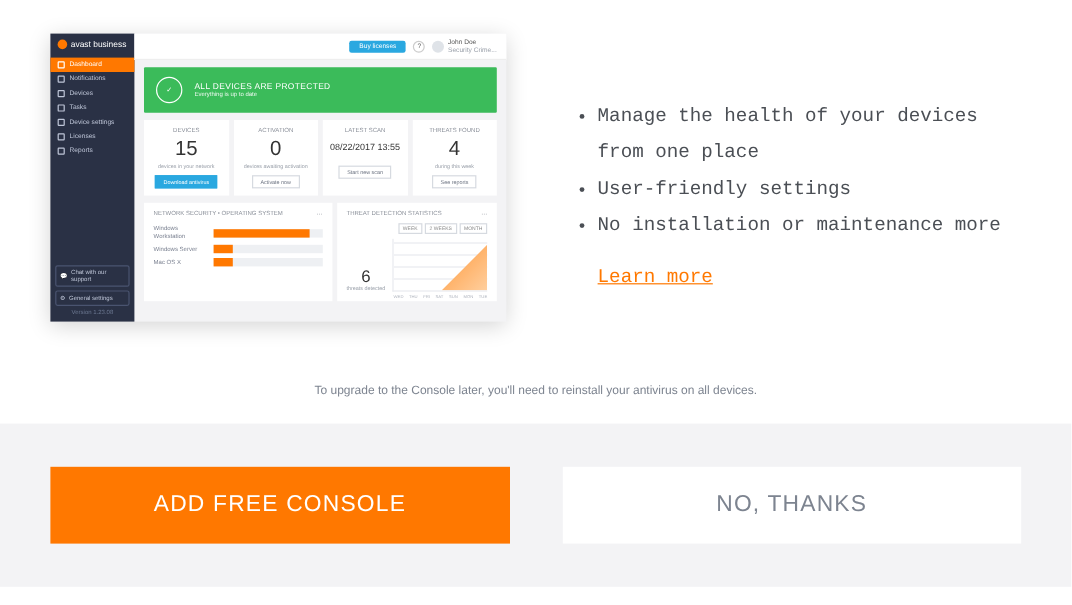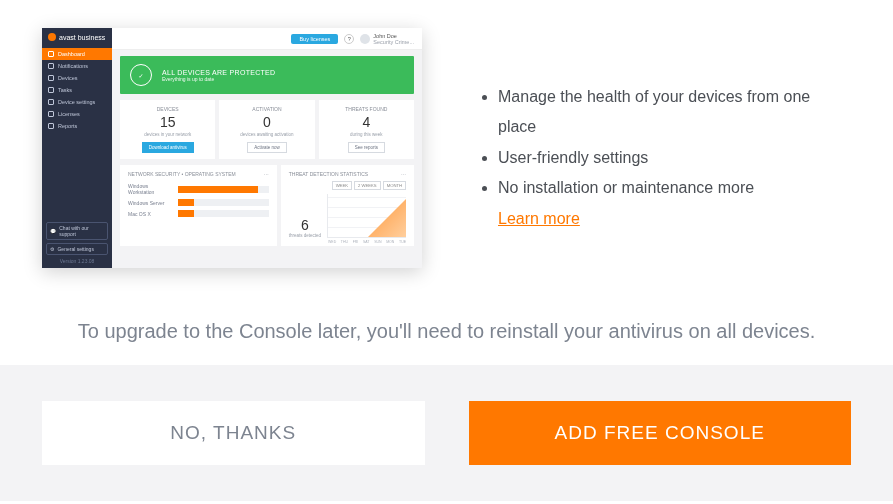--- a/index.html
+++ b/index.html
@@ -22,21 +22,21 @@
   .tb-q { width:10px;height:10px;border:1px solid #ccc;border-radius:50%; display:flex;align-items:center;justify-content:center;}
   .tb-user { display:flex; align-items:center; gap:3px; }
   .tb-user .av{width:10px;height:10px;background:#dfe3e8;border-radius:50%;}
   .greenbar { background:#3bbb5a; color:#fff; margin:6px 8px; padding:8px 10px; display:flex; align-items:center; gap:10px; border-radius:1px;}
   .gb-check { width:22px;height:22px;border:1.5px solid #fff;border-radius:50%; display:flex;align-items:center;justify-content:center;}
   .gb-text .t1{font-size:7px; letter-spacing:.3px;}
   .gb-text .t2{font-size:5px; opacity:.9;}
   .statrow { display:flex; gap:4px; margin:0 8px;}
   .stat { flex:1; background:#fff; text-align:center; padding:6px 2px; }
   .stat .lab{font-size:5px; color:#8a8f99; text-transform:uppercase;}
-  .stat .num{font-size:14px; color:#333; font-weight:300; margin:2px 0;}
+  .stat .num{font-size:17px; color:#333; font-weight:300; margin:2px 0;}
   .stat .sub{font-size:4.5px; color:#9aa0aa;}
   .stat .mini{margin-top:5px; display:inline-block; padding:2px 6px; border:1px solid #d6dae0; font-size:4.5px; color:#6b7280;}
   .stat .mini.blue{background:#2aa8e0;color:#fff;border-color:#2aa8e0;}
   .panels { display:flex; gap:4px; margin:6px 8px 8px;}
   .panel { background:#fff; padding:6px 8px 8px; }
   .panel .ph { font-size:5px; color:#8a8f99; text-transform:uppercase; margin-bottom:6px; display:flex; justify-content:space-between;}
   .panel.os { flex:1.2;}
   .panel.threat { flex:1;}
   .osrow { display:flex; align-items:center; gap:4px; margin:4px 0;}
   .osrow .nm{width:46px; font-size:5px; color:#7a8090;}
@@ -46,24 +46,24 @@
   .threat .tabs span{border:1px solid #d6dae0;padding:1px 3px;font-size:4.2px;color:#888;}
   .threat-inner{display:flex;gap:6px;align-items:flex-end;}
   .threat-num{text-align:center;}
   .threat-num .n{font-size:14px;font-weight:300;color:#333;}
   .threat-num .l{font-size:4.5px;color:#9aa0aa;}
   .tchart{flex:1;height:44px;position:relative;border-left:1px solid #e8eaee;border-bottom:1px solid #e8eaee;}
   .tchart .grid{position:absolute;inset:0;background:repeating-linear-gradient(to top,transparent 0,transparent 9px,#f1f2f5 9px,#f1f2f5 10px);}
   .tchart .area{position:absolute;right:0;bottom:0;width:38px;height:38px;background:linear-gradient(135deg,transparent 48%,#ffb36b 50%,#ffcf9e 100%);clip-path:polygon(0 100%,100% 0,100% 100%);}
   .tchart .xl{position:absolute;bottom:-7px;left:0;right:0;display:flex;justify-content:space-between;font-size:3.5px;color:#aeb3bd;}
   
-  .promo { flex:1; padding-top:54px; }
+  .promo { flex:1; padding-top:54px;font-family:Liberation Mono, monospace; }
   .promo ul { list-style: disc; padding-left: 20px; color:#4b4f55; font-size:16px; line-height:1.9;}
   .promo a { color:#ff7800; text-decoration:underline; font-size:16px;}
-  .note { text-align:center; color:#7d8490; font-size:20px; margin-top:42px;}
+  .note { text-align:center; color:#7d8490; font-size:10px; margin-top:42px;}
   .footer { margin-top:22px; background:#f3f3f5; padding:36px 42px; display:flex; gap:44px;}
   .btn { flex:1; height:64px; display:flex; align-items:center; justify-content:center; font-size:19px; letter-spacing:1px; cursor:pointer; }
   .btn.no { background:#fff; color:#7d8490; }
   .btn.add { background:#ff7800; color:#fff; }
 </style>
 </head>
 <body>
 
 <div class="upper">
   <div class="shot">
@@ -140,20 +140,26 @@
           <div class="sub">devices in your network</div>
           <div class="mini blue">Download antivirus</div>
         </div>
         <div class="stat">
           <div class="lab">ACTIVATION</div>
           <div class="num">0</div>
           <div class="sub">devices awaiting activation</div>
           <div class="mini">Activate now</div>
         </div>
         <div class="stat">
+          <div class="lab">LATEST SCAN</div>
+          <div class="num" style="font-size:7.5px;padding:4px 0;">08/22/2017 13:55</div>
+          <div class="sub"></div>
+          <div class="mini">Start new scan</div>
+        </div>
+        <div class="stat">
           <div class="lab">THREATS FOUND</div>
           <div class="num">4</div>
           <div class="sub">during this week</div>
           <div class="mini">See reports</div>
         </div>
       </div>
       <div class="panels">
         <div class="panel os">
           <div class="ph">
               <span>NETWORK SECURITY • OPERATING SYSTEM</span>
@@ -211,24 +217,24 @@
       </div>
     </div>
   </div>
 
   <div class="promo">
     <ul>
       <li>Manage the health of your devices from one place</li>
       <li>User-friendly settings</li>
       <li>No installation or maintenance more</li>
     </ul>
-    <div style="padding-left:20px;margin-top:6px;">
+    <div style="padding-left:20px;margin-top:18px;">
       <a href="#">Learn more</a>
     </div>
   </div>
 </div>
 
 <div class="note">To upgrade to the Console later, you'll need to reinstall your antivirus on all devices.</div>
 
 <div class="footer">
+  <div class="btn add">ADD FREE CONSOLE</div>
   <div class="btn no">NO, THANKS</div>
-  <div class="btn add">ADD FREE CONSOLE</div>
 </div>
 
 </body></html>

